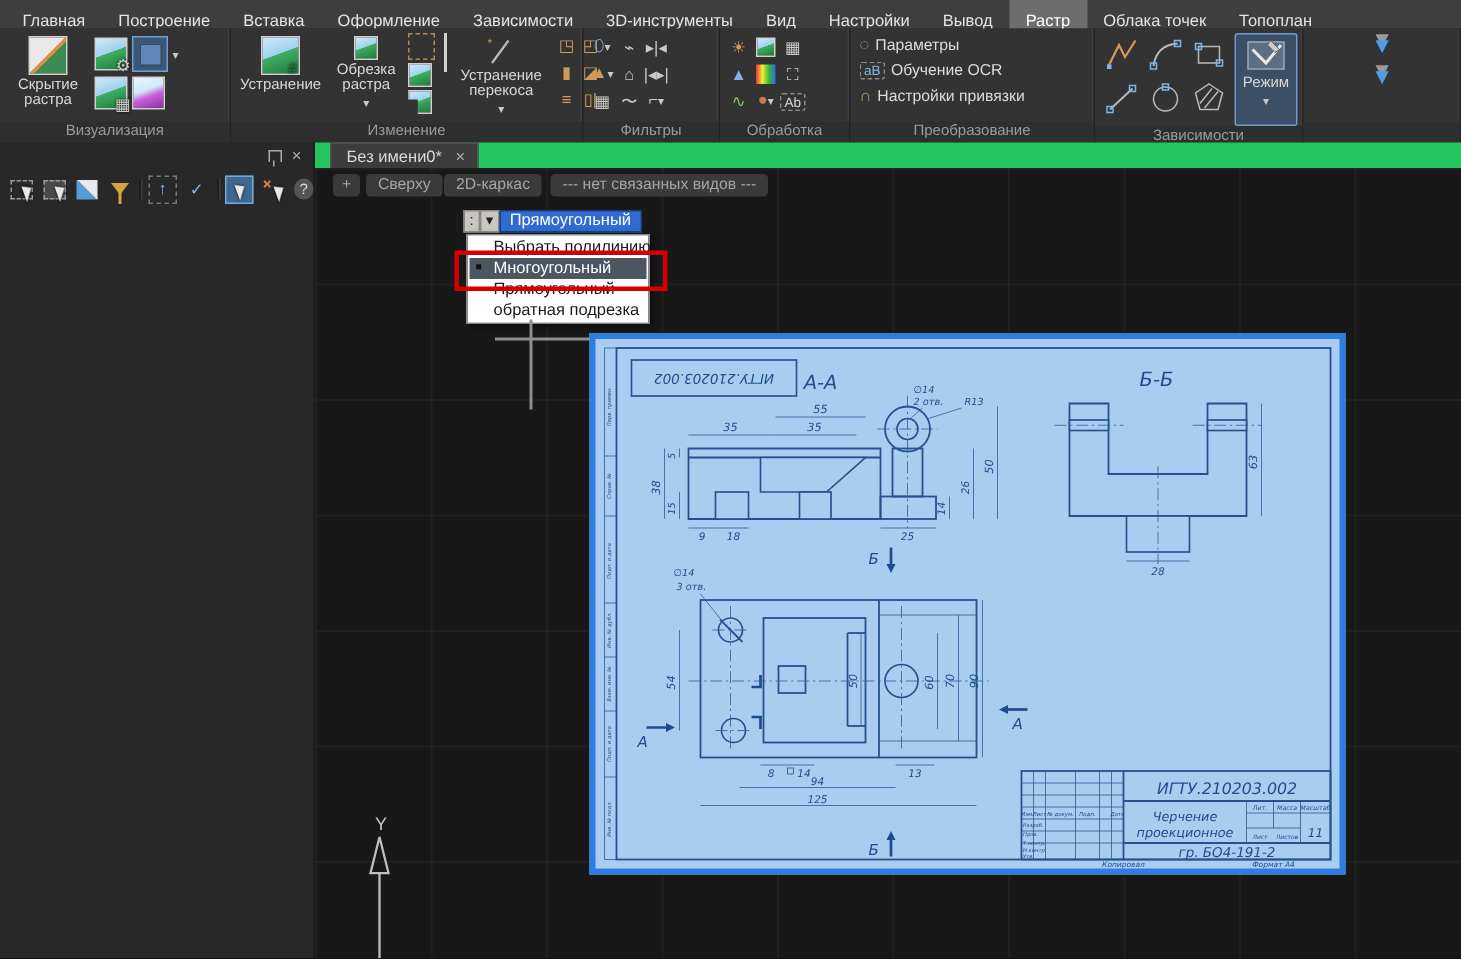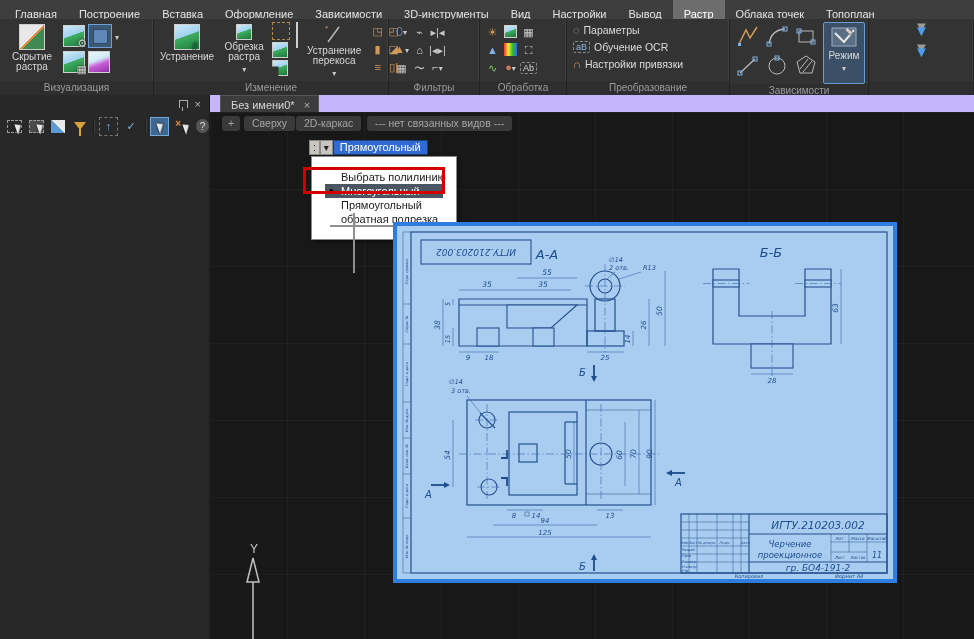--- a/index.html
+++ b/index.html
@@ -44,32 +44,32 @@
   .cur{position:absolute;right:1px;bottom:1px;width:0;height:0;border-left:6px solid #e8e8e8;border-top:3px solid transparent;border-bottom:8px solid transparent;transform:rotate(-20deg);filter:drop-shadow(0 0 1px #000);}
   .inv{width:14px;height:13px;background:linear-gradient(45deg,#5b9bd5 50%,#e8e8e8 50%);}
   .funnel{width:0;height:0;border-left:6px solid transparent;border-right:6px solid transparent;border-top:8px solid #d8a23f;position:relative;}
   .funnel::after{content:"";position:absolute;left:-1px;top:-2px;width:2px;height:8px;background:#d8a23f;}
   .sepv{width:1px;height:14px;background:#1c1c1c;box-shadow:1px 0 0 #3d3d3d;}
   .activei{background:#3f678f;border:1px solid #76a8d8;}
   .helpc{width:14px;height:14px;border-radius:50%;background:#555;color:#ddd;font-size:10px;display:flex;align-items:center;justify-content:center;}
   .xorange{color:#e08a3c;font-weight:bold;font-size:10px;position:absolute;left:1px;top:0;}
   
   .docarea{position:absolute;left:210px;top:95px;width:764px;height:544px;background:#232323;}
-  .tabbar{height:17px;background:#c4b5fd;display:flex;}
+  .tabbar{height:17px;background:#22c55e;display:flex;}
   .doctab{margin-left:10px;background:#3c3c3c;border:1px solid #555;border-bottom:none;color:#d8d8d8;font-size:11px;padding:1px 8px 0 10px;display:flex;gap:9px;align-items:center;}
   .tabx{color:#b0b0b0;font-size:11px;}
   .canvas{position:relative;width:764px;height:527px;background-color:#181818;
     background-image:linear-gradient(rgba(255,255,255,0.035) 1px,transparent 1px),linear-gradient(90deg,rgba(255,255,255,0.035) 1px,transparent 1px);
     background-size:77px 77px;overflow:hidden;}
   .vpbtn{position:absolute;top:4px;height:15px;background:#3a3a3a;border-radius:3px;color:#a5a5a5;font-size:10.5px;line-height:15px;padding:0 8px;}
   
   .combo{position:absolute;display:flex;height:15px;}
   .cbtn{background:#c9c6c0;color:#222;border:1px solid #8a8a8a;font-size:10px;line-height:13px;padding:0 3px;}
   .cval{background:#2f6bd0;color:#fff;border:1px solid #1c3e7c;font-size:11px;line-height:13px;padding:0 6px;min-width:76px;}
-  .menu{position:absolute;width:118px;background:#fff;border:1px solid #8a8a8a;box-shadow:2px 2px 4px rgba(0,0,0,.5);padding:13px;}
+  .menu{position:absolute;width:118px;background:#fff;border:1px solid #8a8a8a;box-shadow:2px 2px 4px rgba(0,0,0,.5);padding:1px;}
   .mi{height:14px;line-height:14px;color:#1a1a1a;font-size:11px;padding:0 6px 0 16px;white-space:nowrap;position:relative;}
   .mi.sel{background:#4a5763;color:#fff;}
   .mi.sel::before{content:"■";position:absolute;left:4px;top:0;font-size:7px;color:#111;}
   .redbox{position:absolute;border:3px solid #d40000;}
   .chl{position:absolute;background:#8f8f8f;}
   
   .sheet{position:absolute;left:183px;top:110px;width:496px;height:353px;background:#a9cdf0;border:4px solid #2e7de0;}
   .svgt{font-style:italic;fill:#1f4c8c;font-family:"DejaVu Sans",sans-serif;}
   .ol{stroke:#26508e;stroke-width:1.2;fill:none;}
   .cut{fill:#a9cdf0;stroke:#26508e;stroke-width:1.1;}

